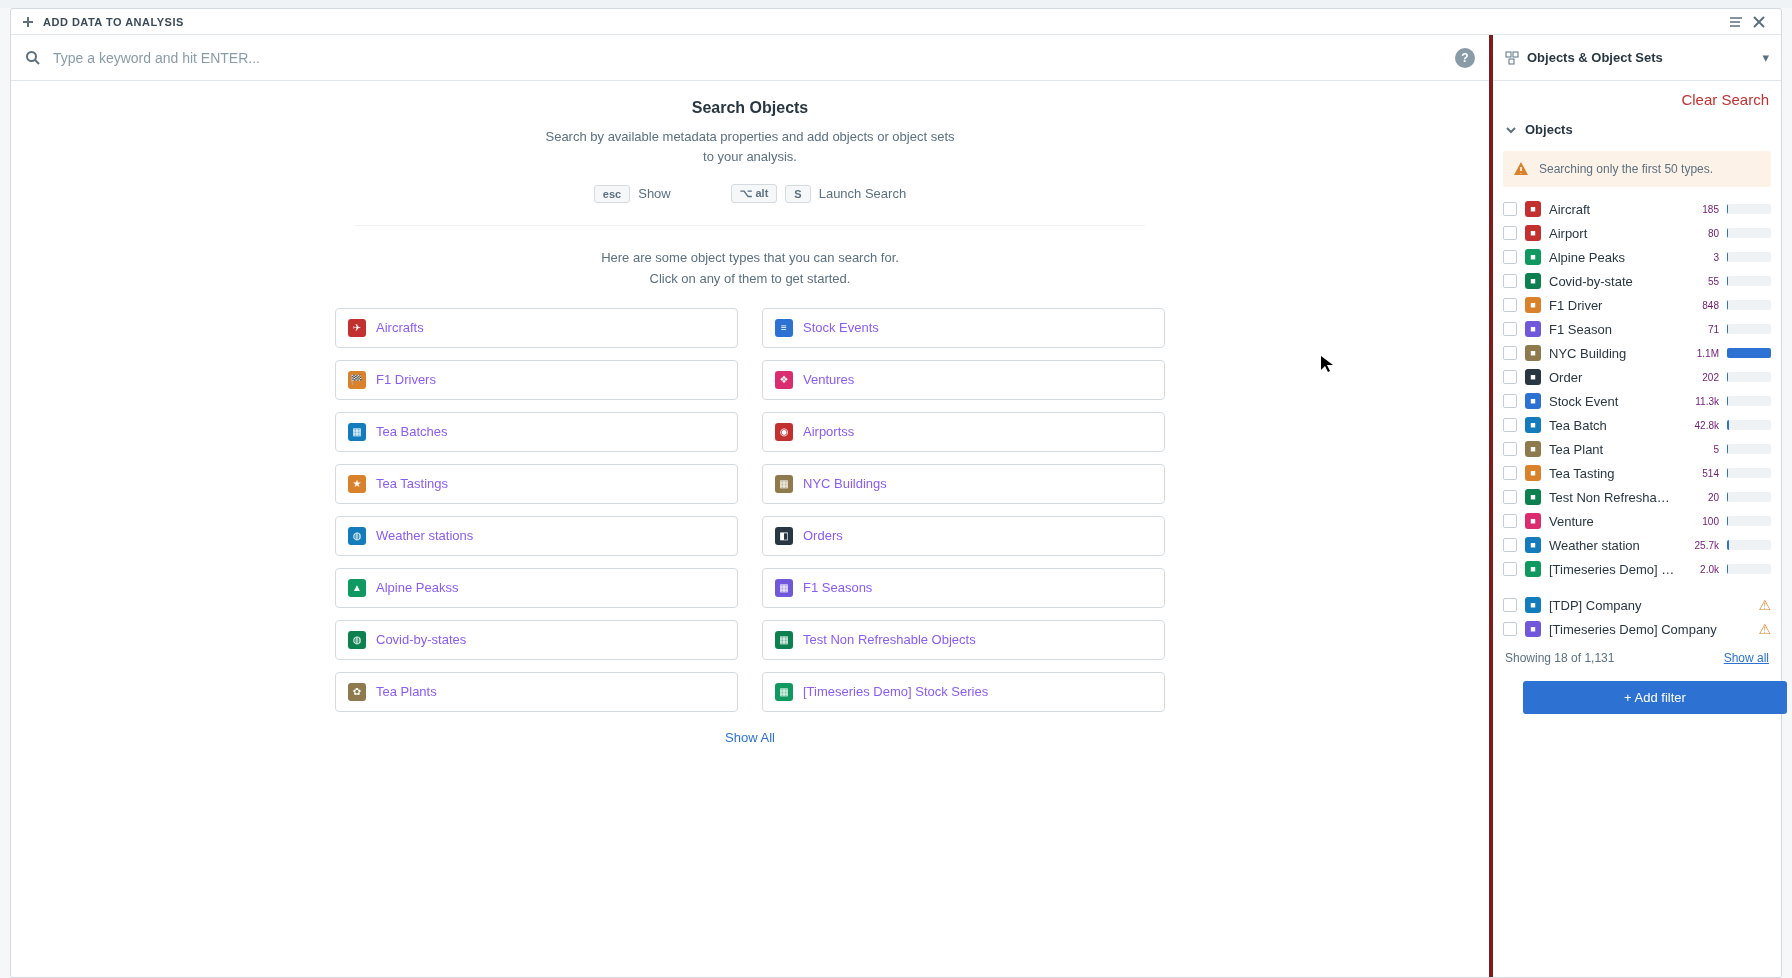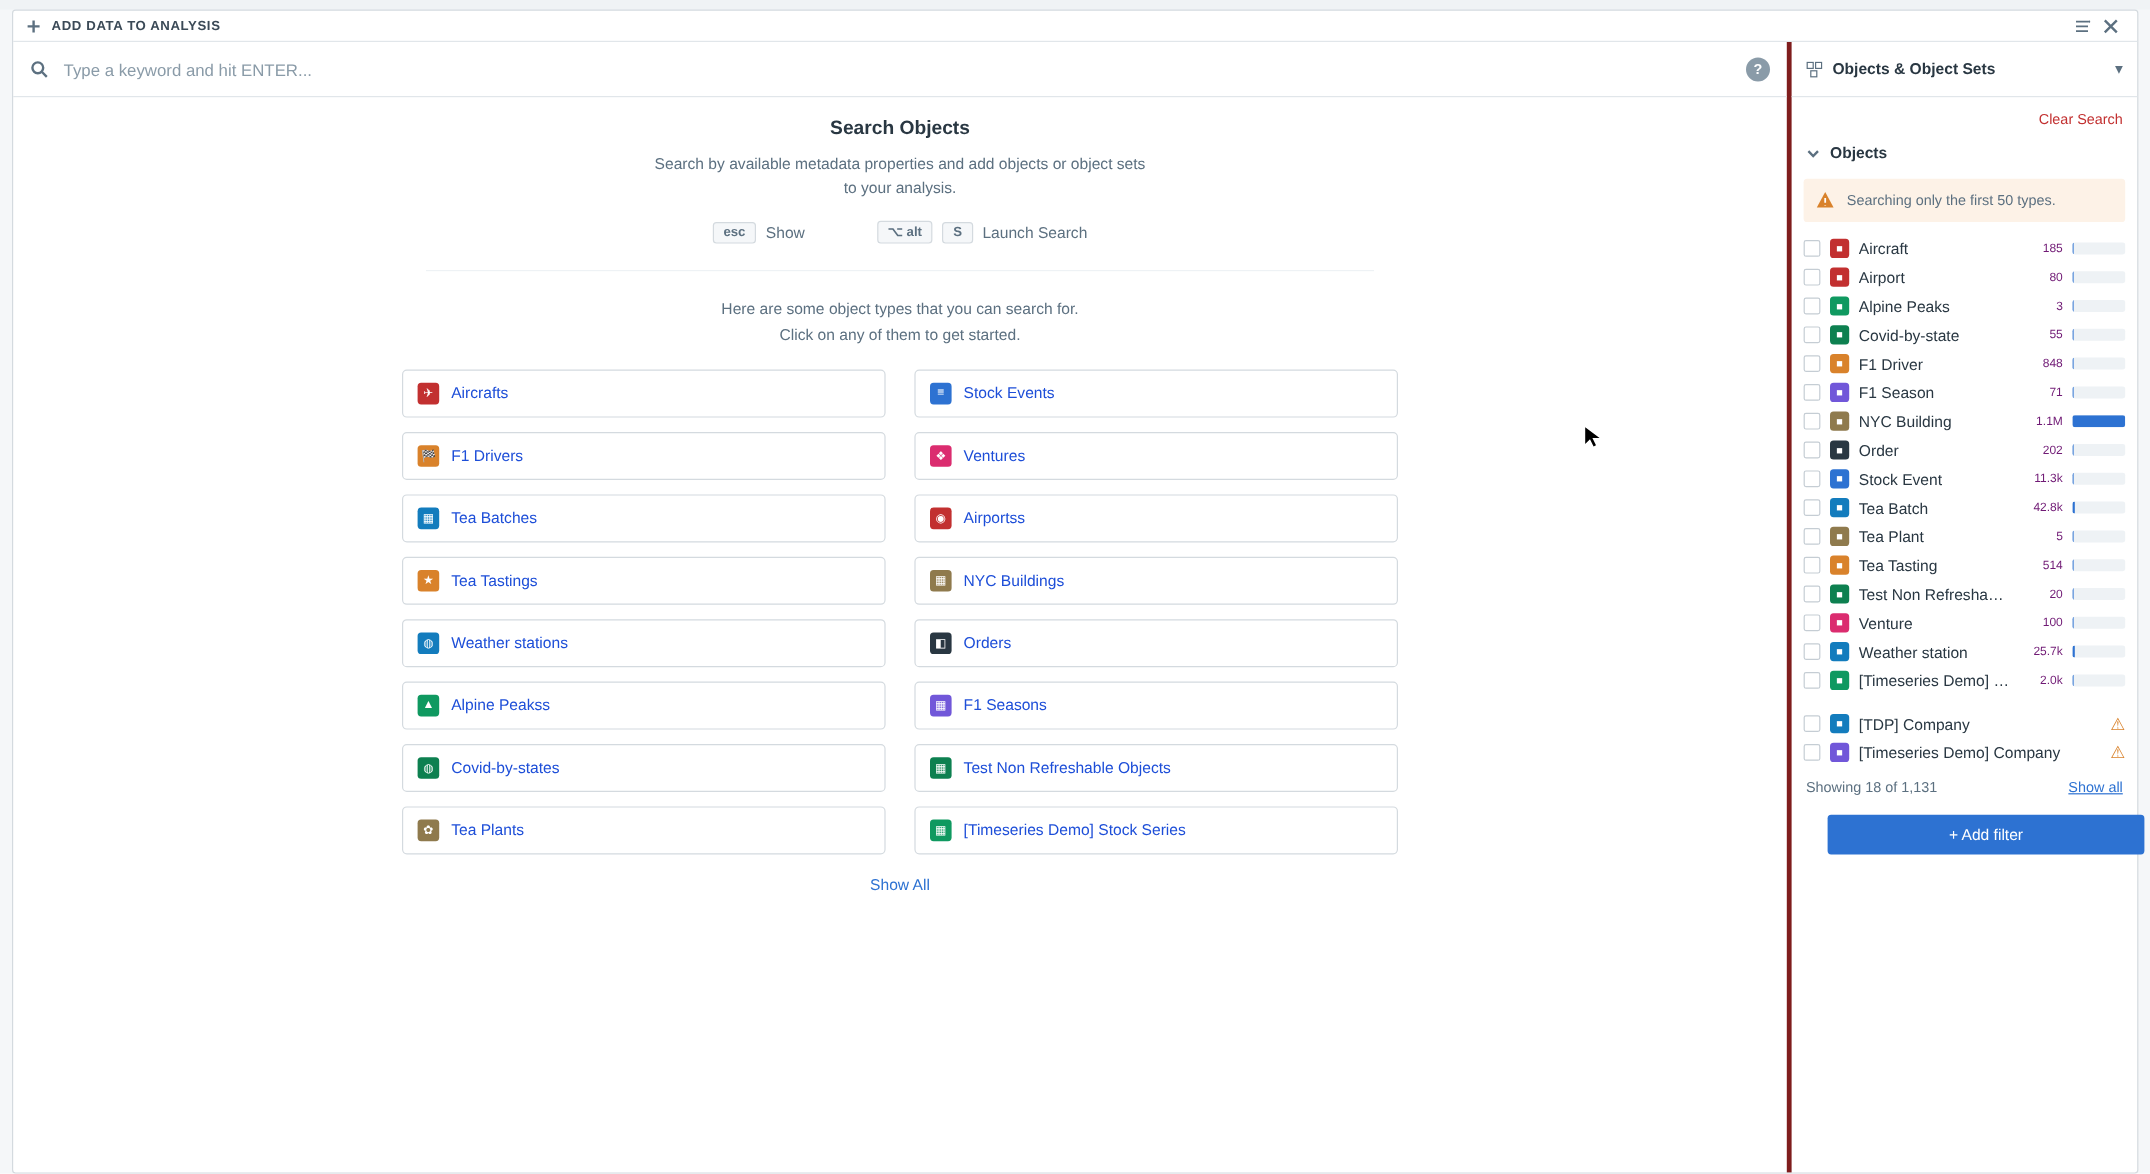--- a/index.html
+++ b/index.html
@@ -35,33 +35,33 @@
 .sub { font-size: 13px; color: #5c7080; line-height: 1.5; max-width: 420px; margin: 0 auto 18px; }
 .kbds { display: flex; align-items: center; justify-content: center; gap: 60px; margin-bottom: 22px; color: #5c7080; }
 .kbd-group { display: flex; align-items: center; gap: 8px; }
 .kbd { border: 1px solid #d4dadf; border-radius: 3px; padding: 2px 8px; background: #f5f7f9; font-size: 11px; color: #5c7080; font-weight: bold; }
 .divider { border-top: 1px solid #eef2f5; margin: 0 60px 22px; }
 .note { font-size: 13px; color: #5c7080; margin-bottom: 18px; line-height: 1.6; }
 
 .grid { display: grid; grid-template-columns: 1fr 1fr; gap: 12px 24px; padding: 0 40px; }
 .tile { display: flex; align-items: center; gap: 10px; border: 1px solid #d4dadf; border-radius: 4px; padding: 10px 12px; text-align: left; cursor: pointer; background: #fff; }
 .tile .ico { width: 18px; height: 18px; border-radius: 3px; display: inline-flex; align-items: center; justify-content: center; color: #fff; font-size: 10px; flex-shrink: 0; }
-.tile .label { font-size: 13px; color: #1d4ed8; }
+.tile .label { font-size: 13px; color: #8b5cf6; }
 
 .showall { margin-top: 18px; color: #2d72d2; font-size: 13px; cursor: pointer; }
 
 
 .side { width: 288px; display: flex; flex-direction: column; }
 .side-header { height: 46px; border-bottom: 1px solid #e1e6ea; display: flex; align-items: center; padding: 0 12px; gap: 8px; }
 .side-header .sicon { color: #5c7080; }
 .side-header .stitle { font-size: 13px; font-weight: 600; color: #293742; flex: 1; }
 .side-header .caret { color: #5c7080; }
 
 .clear { text-align: right; padding: 10px 12px 6px; }
-.clear a { color: #c23030; font-size: 12px; cursor: pointer; }
+.clear a { color: #c23030; font-size: 15px; cursor: pointer; }
 
 .section-hdr { display: flex; align-items: center; gap: 8px; padding: 8px 12px 10px; }
 .section-hdr .chev { color: #5c7080; }
 .section-hdr .lbl { font-size: 13px; font-weight: 600; color: #293742; }
 
 .warn { margin: 4px 10px 10px; background: #fdf2e7; border-radius: 3px; padding: 10px 10px; display: flex; align-items: center; gap: 10px; }
 .warn .wicon { color: #d9822b; }
 .warn .wtxt { font-size: 12px; color: #5c7080; }
 
 .list { padding: 0 10px; }

